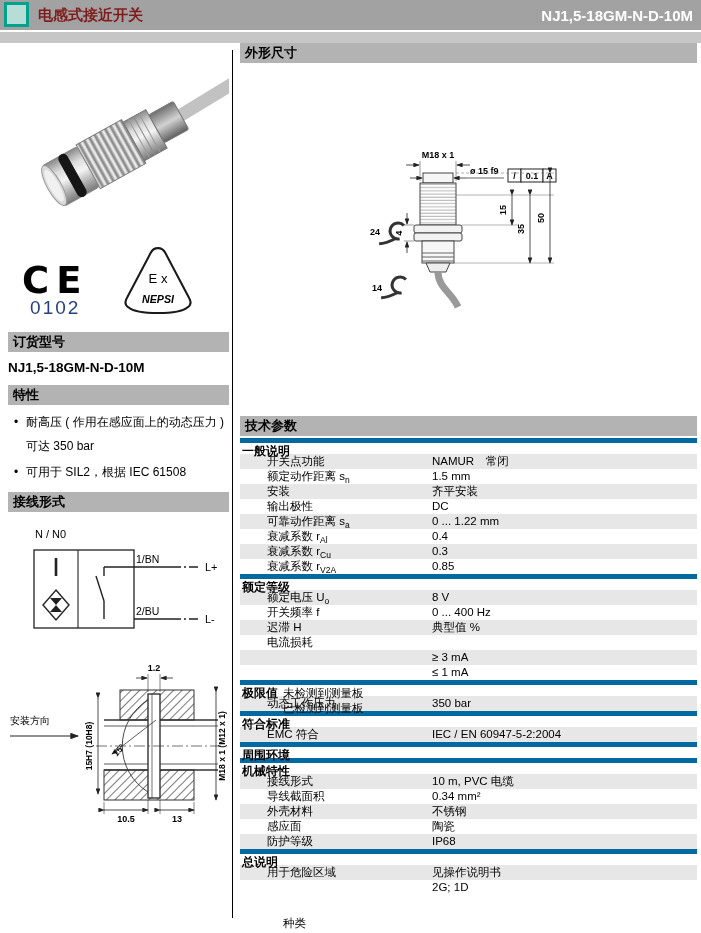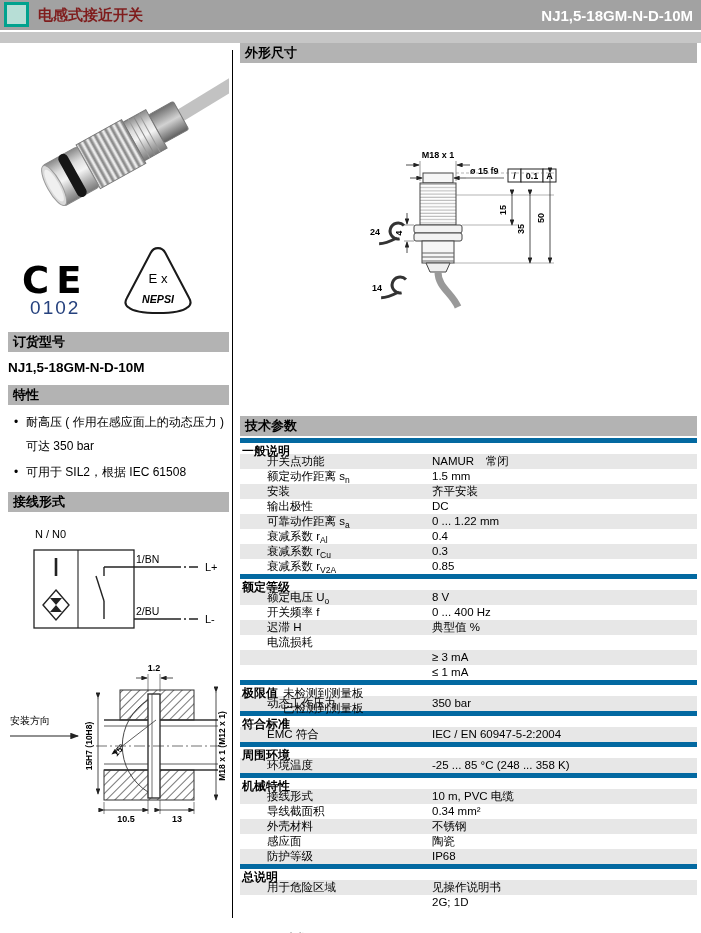--- a/index.html
+++ b/index.html
@@ -342,24 +342,20 @@
         <div class="trow alt">
           <div class="tlabel">动态工作压力</div>
           <div class="tvalue">350 bar</div>
         </div>
         <div class="tsec">符合标准</div>
         <div class="trow alt">
           <div class="tlabel">EMC 符合</div>
           <div class="tvalue">IEC / EN 60947-5-2:2004</div>
         </div>
         <div class="tsec">周围环境</div>
-        <div class="trow alt">
-          <div class="tlabel">环境温度</div>
-          <div class="tvalue">-25 ... 85 °C (248 ... 358 K)</div>
-        </div>
         <div class="tsec">机械特性</div>
         <div class="trow alt">
           <div class="tlabel">接线形式</div>
           <div class="tvalue">10 m, PVC 电缆</div>
         </div>
         <div class="trow">
           <div class="tlabel">导线截面积</div>
           <div class="tvalue">0.34 mm²</div>
         </div>
         <div class="trow alt">

